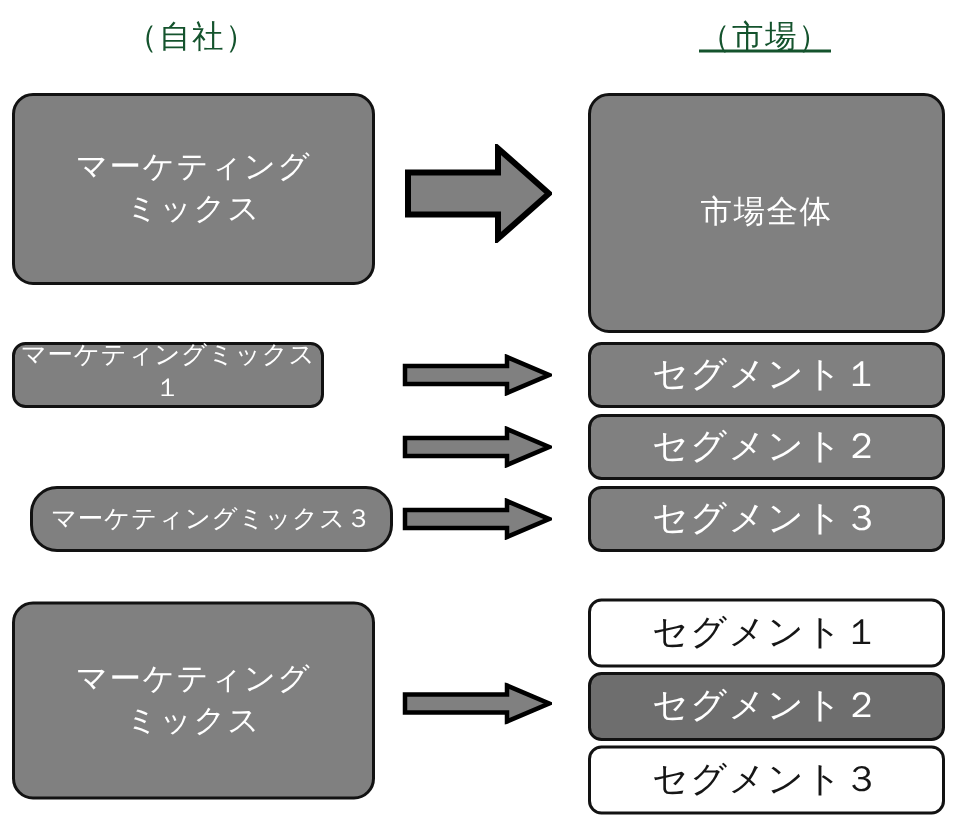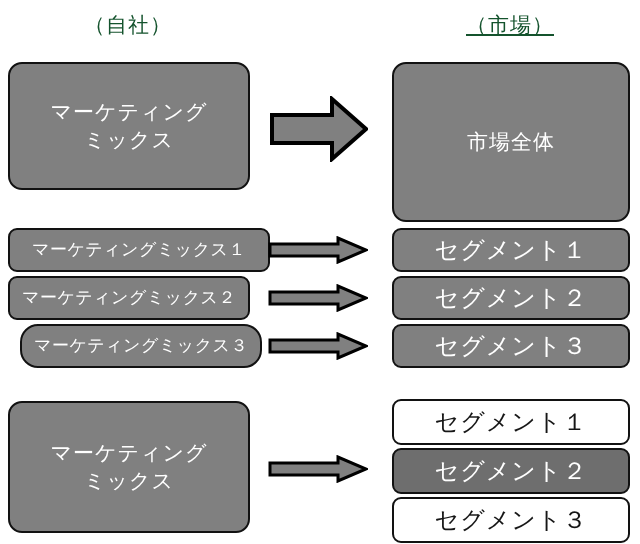--- a/index.html
+++ b/index.html
@@ -67,21 +67,21 @@
   .box.strip.left-strip {
     font-size: 17px;
     letter-spacing: 0.5px;
   }
 
   
   #box-mix-whole     { left: 8px;   top: 62px;  width: 242px; height: 128px; }
   #box-market-whole  { left: 392px; top: 62px;  width: 238px; height: 160px; }
 
   
-  #box-mix-1 { left: 8px; top: 228px; width: 262px; height: 44px; }
+  #box-mix-1 { left: 8px; top: 228px; width: 208px; height: 44px; font-family: Liberation Mono, monospace; }
   #box-mix-2 { left: 8px; top: 276px; width: 242px; height: 44px; }
   #box-mix-3 { left: 20px; top: 324px; width: 242px; height: 44px; border-radius: 18px; }
 
   
   #box-seg-1 { left: 392px; top: 228px; width: 238px; height: 44px; }
   #box-seg-2 { left: 392px; top: 276px; width: 238px; height: 44px; }
   #box-seg-3 { left: 392px; top: 324px; width: 238px; height: 44px; }
 
   
   #box-mix-single { left: 8px; top: 401px; width: 242px; height: 132px; }
@@ -111,21 +111,20 @@
   <div class="box big" id="box-mix-whole">マーケティング
 ミックス</div>
 
   <svg class="arrow" id="arrow-big" viewBox="0 0 98 66" preserveAspectRatio="none">
     <polygon points="2,19 62,19 62,3 96,33 62,63 62,47 2,47" fill="#808080" stroke="#000000" stroke-width="4" stroke-linejoin="miter"></polygon>
   </svg>
 
   <div class="box big" id="box-market-whole">市場全体</div>
 
   <div class="box strip left-strip" id="box-mix-1">マーケティングミックス１</div>
-  <div class="box strip left-strip" id="box-mix-2">マーケティングミックス２</div>
   <div class="box strip left-strip" id="box-mix-3">マーケティングミックス３</div>
 
   <svg class="arrow" id="arrow-seg-1" viewBox="0 0 100 28" preserveAspectRatio="none">
     <polygon points="2,8 70,8 70,2 98,14 70,26 70,20 2,20" fill="#808080" stroke="#000000" stroke-width="3" stroke-linejoin="miter"></polygon>
   </svg>
   <svg class="arrow" id="arrow-seg-2" viewBox="0 0 100 28" preserveAspectRatio="none">
     <polygon points="2,8 70,8 70,2 98,14 70,26 70,20 2,20" fill="#808080" stroke="#000000" stroke-width="3" stroke-linejoin="miter"></polygon>
   </svg>
   <svg class="arrow" id="arrow-seg-3" viewBox="0 0 100 28" preserveAspectRatio="none">
     <polygon points="2,8 70,8 70,2 98,14 70,26 70,20 2,20" fill="#808080" stroke="#000000" stroke-width="3" stroke-linejoin="miter"></polygon>

